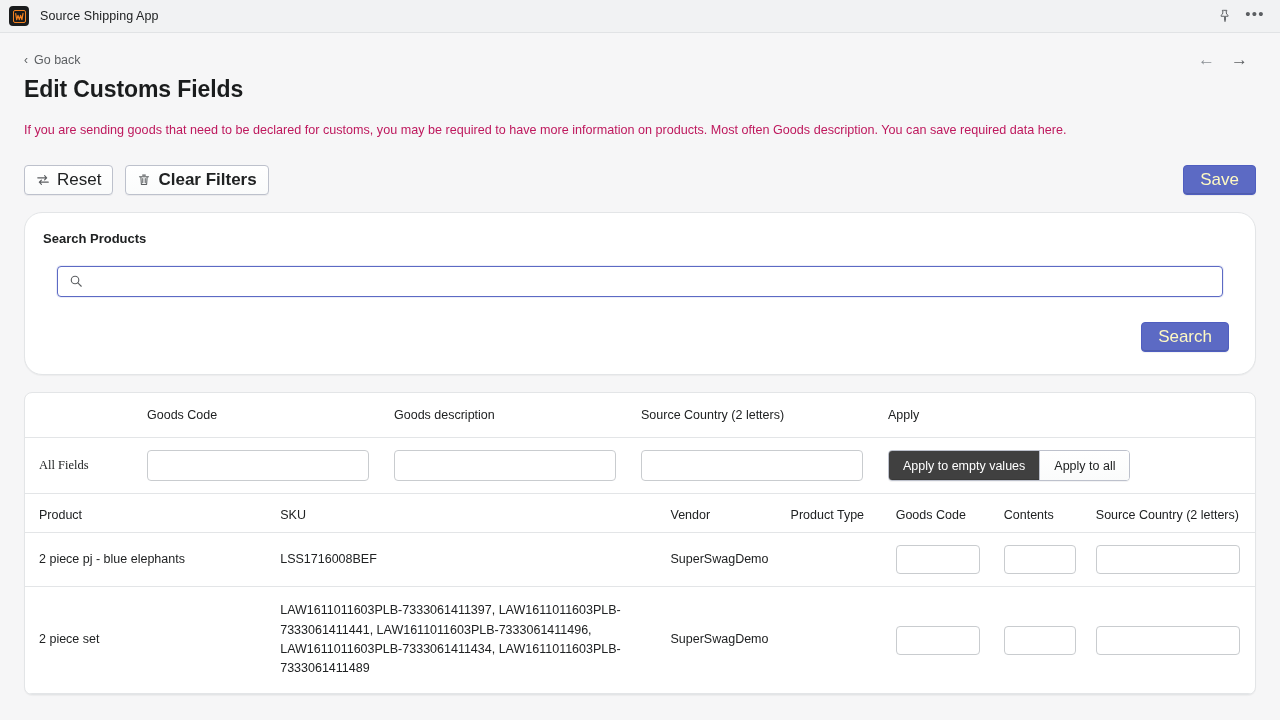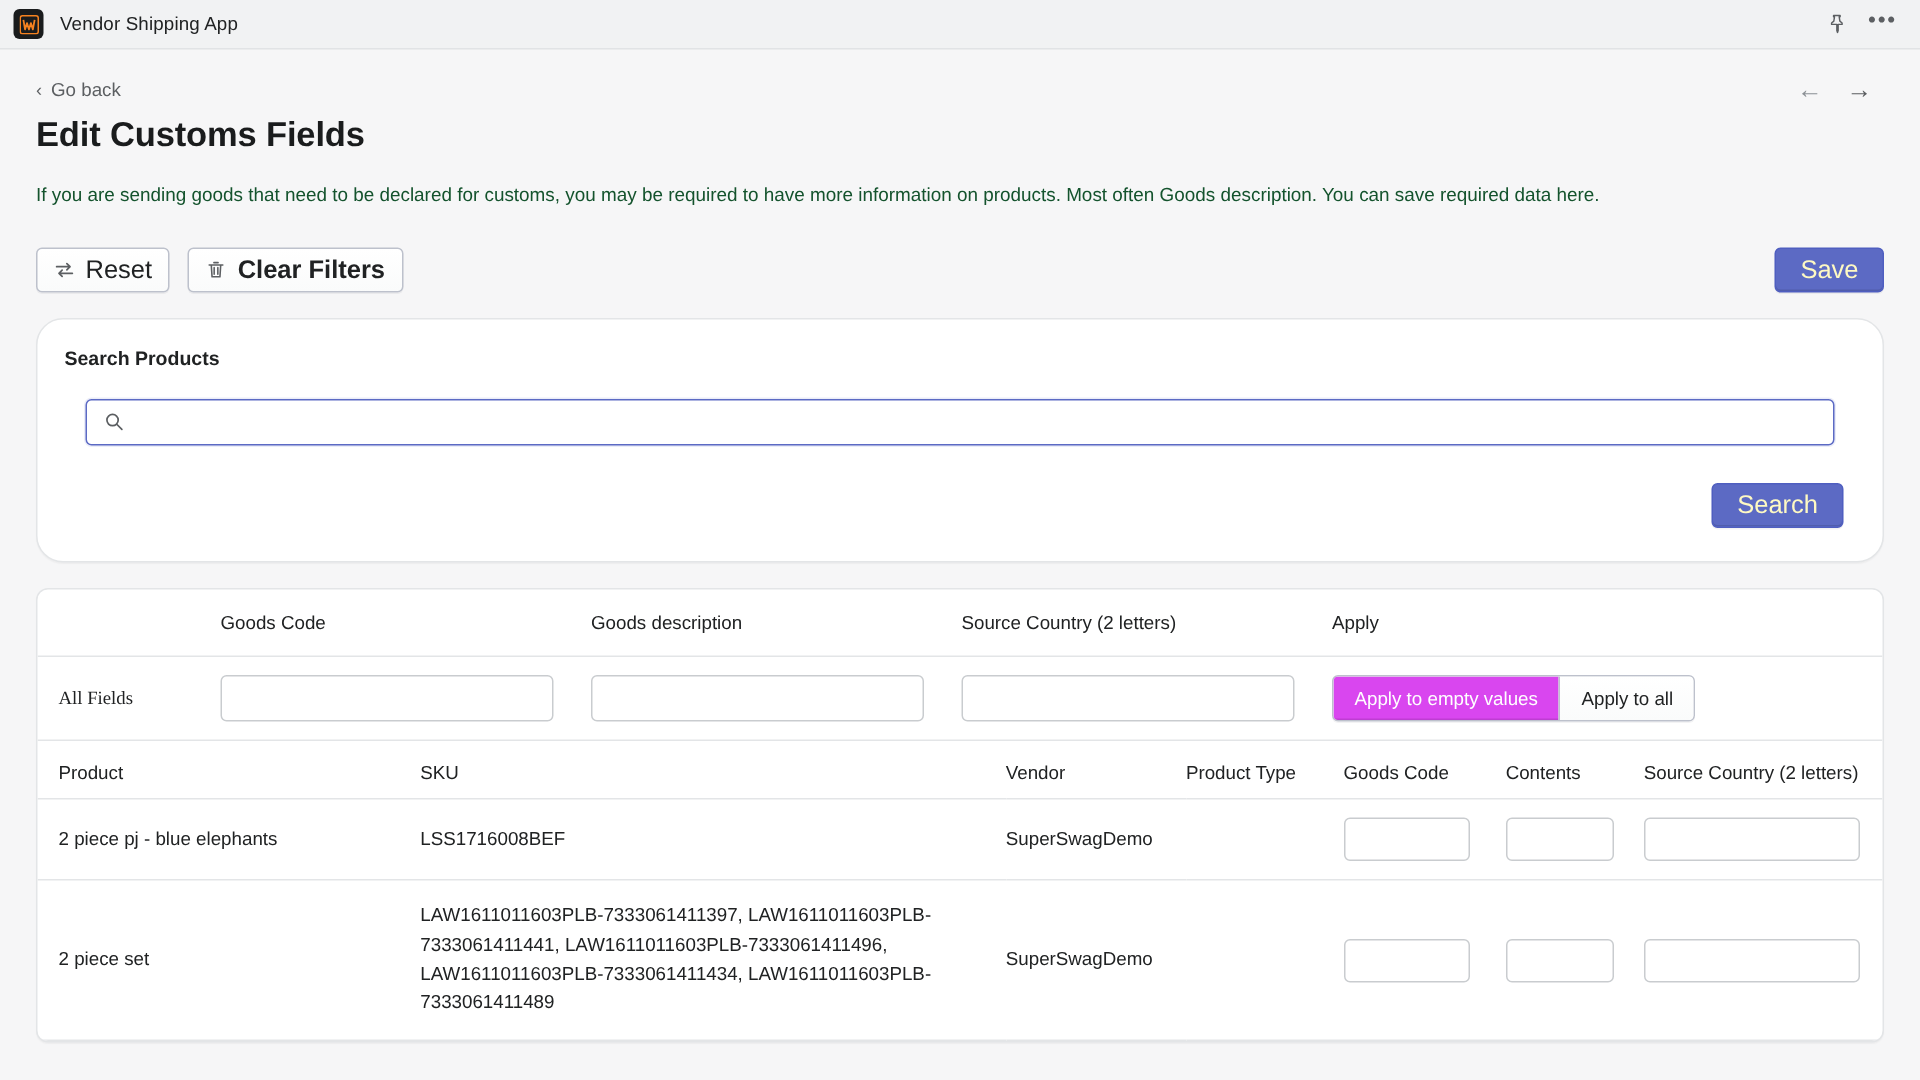--- a/index.html
+++ b/index.html
@@ -80,21 +80,21 @@
     margin: 8px 0 0 0;
     font-size: 23px;
     font-weight: 700;
     color: #1a1c1d;
     letter-spacing: -0.1px;
   }
 
   .page-desc {
     margin-top: 18px;
     font-size: 12.6px;
-    color: #14532d;
+    color: #be185d;
     line-height: 1.45;
   }
 
   
   .toolbar {
     margin-top: 26px;
     display: flex;
     align-items: center;
   }
   .btn {
@@ -216,21 +216,21 @@
     font-family: "Liberation Sans", sans-serif;
     font-size: 12.5px;
     height: 29px;
     padding: 0 14px;
     border: 0;
     background: linear-gradient(180deg,#ffffff,#fafbfb);
     color: #202223;
     cursor: pointer;
   }
   .seg-btn.active {
-    background: #d946ef;
+    background: #404040;
     color: #ffffff;
     box-shadow: inset 0 -1px 0 rgba(0,0,0,.12);
   }
   .seg-btn + .seg-btn { border-left: 1px solid #bdc1cc; }
 
   
   table.products {
     width: 100%;
     border-collapse: collapse;
     table-layout: fixed;
@@ -274,21 +274,21 @@
 </head>
 <body>
 
 <div class="topbar">
   <div class="app-logo">
     <svg width="13" height="13" viewBox="0 0 13 13" aria-hidden="true">
       <rect x="0.5" y="0.5" width="12" height="12" rx="1.5" fill="none" stroke="#f58220" stroke-width="1"></rect>
       <path d="M2.6 3.2 L3.7 9.6 L5.0 5.4 L6.3 9.6 L7.6 5.4 L8.9 9.6 L10.1 3.2" fill="none" stroke="#f58220" stroke-width="1.2" stroke-linejoin="round"></path>
     </svg>
   </div>
-  <span class="app-title">Vendor Shipping App</span>
+  <span class="app-title">Source Shipping App</span>
   <div class="topbar-spacer"></div>
   <div class="topbar-icon">
     <svg width="14" height="14" viewBox="0 0 16 16" aria-hidden="true">
       <path d="M6 1.5h4v1h-.7l.5 3.3 1.7 1.4v1.1H8.5V13l-.5 1.4L7.5 13V8.3H3.5V7.2l1.7-1.4.5-3.3H5v-1z" fill="none" stroke="#5c5f62" stroke-width="1.1" stroke-linejoin="round"></path>
     </svg>
   </div>
   <div class="topbar-icon dots">•••</div>
 </div>
 
 <div class="page">

